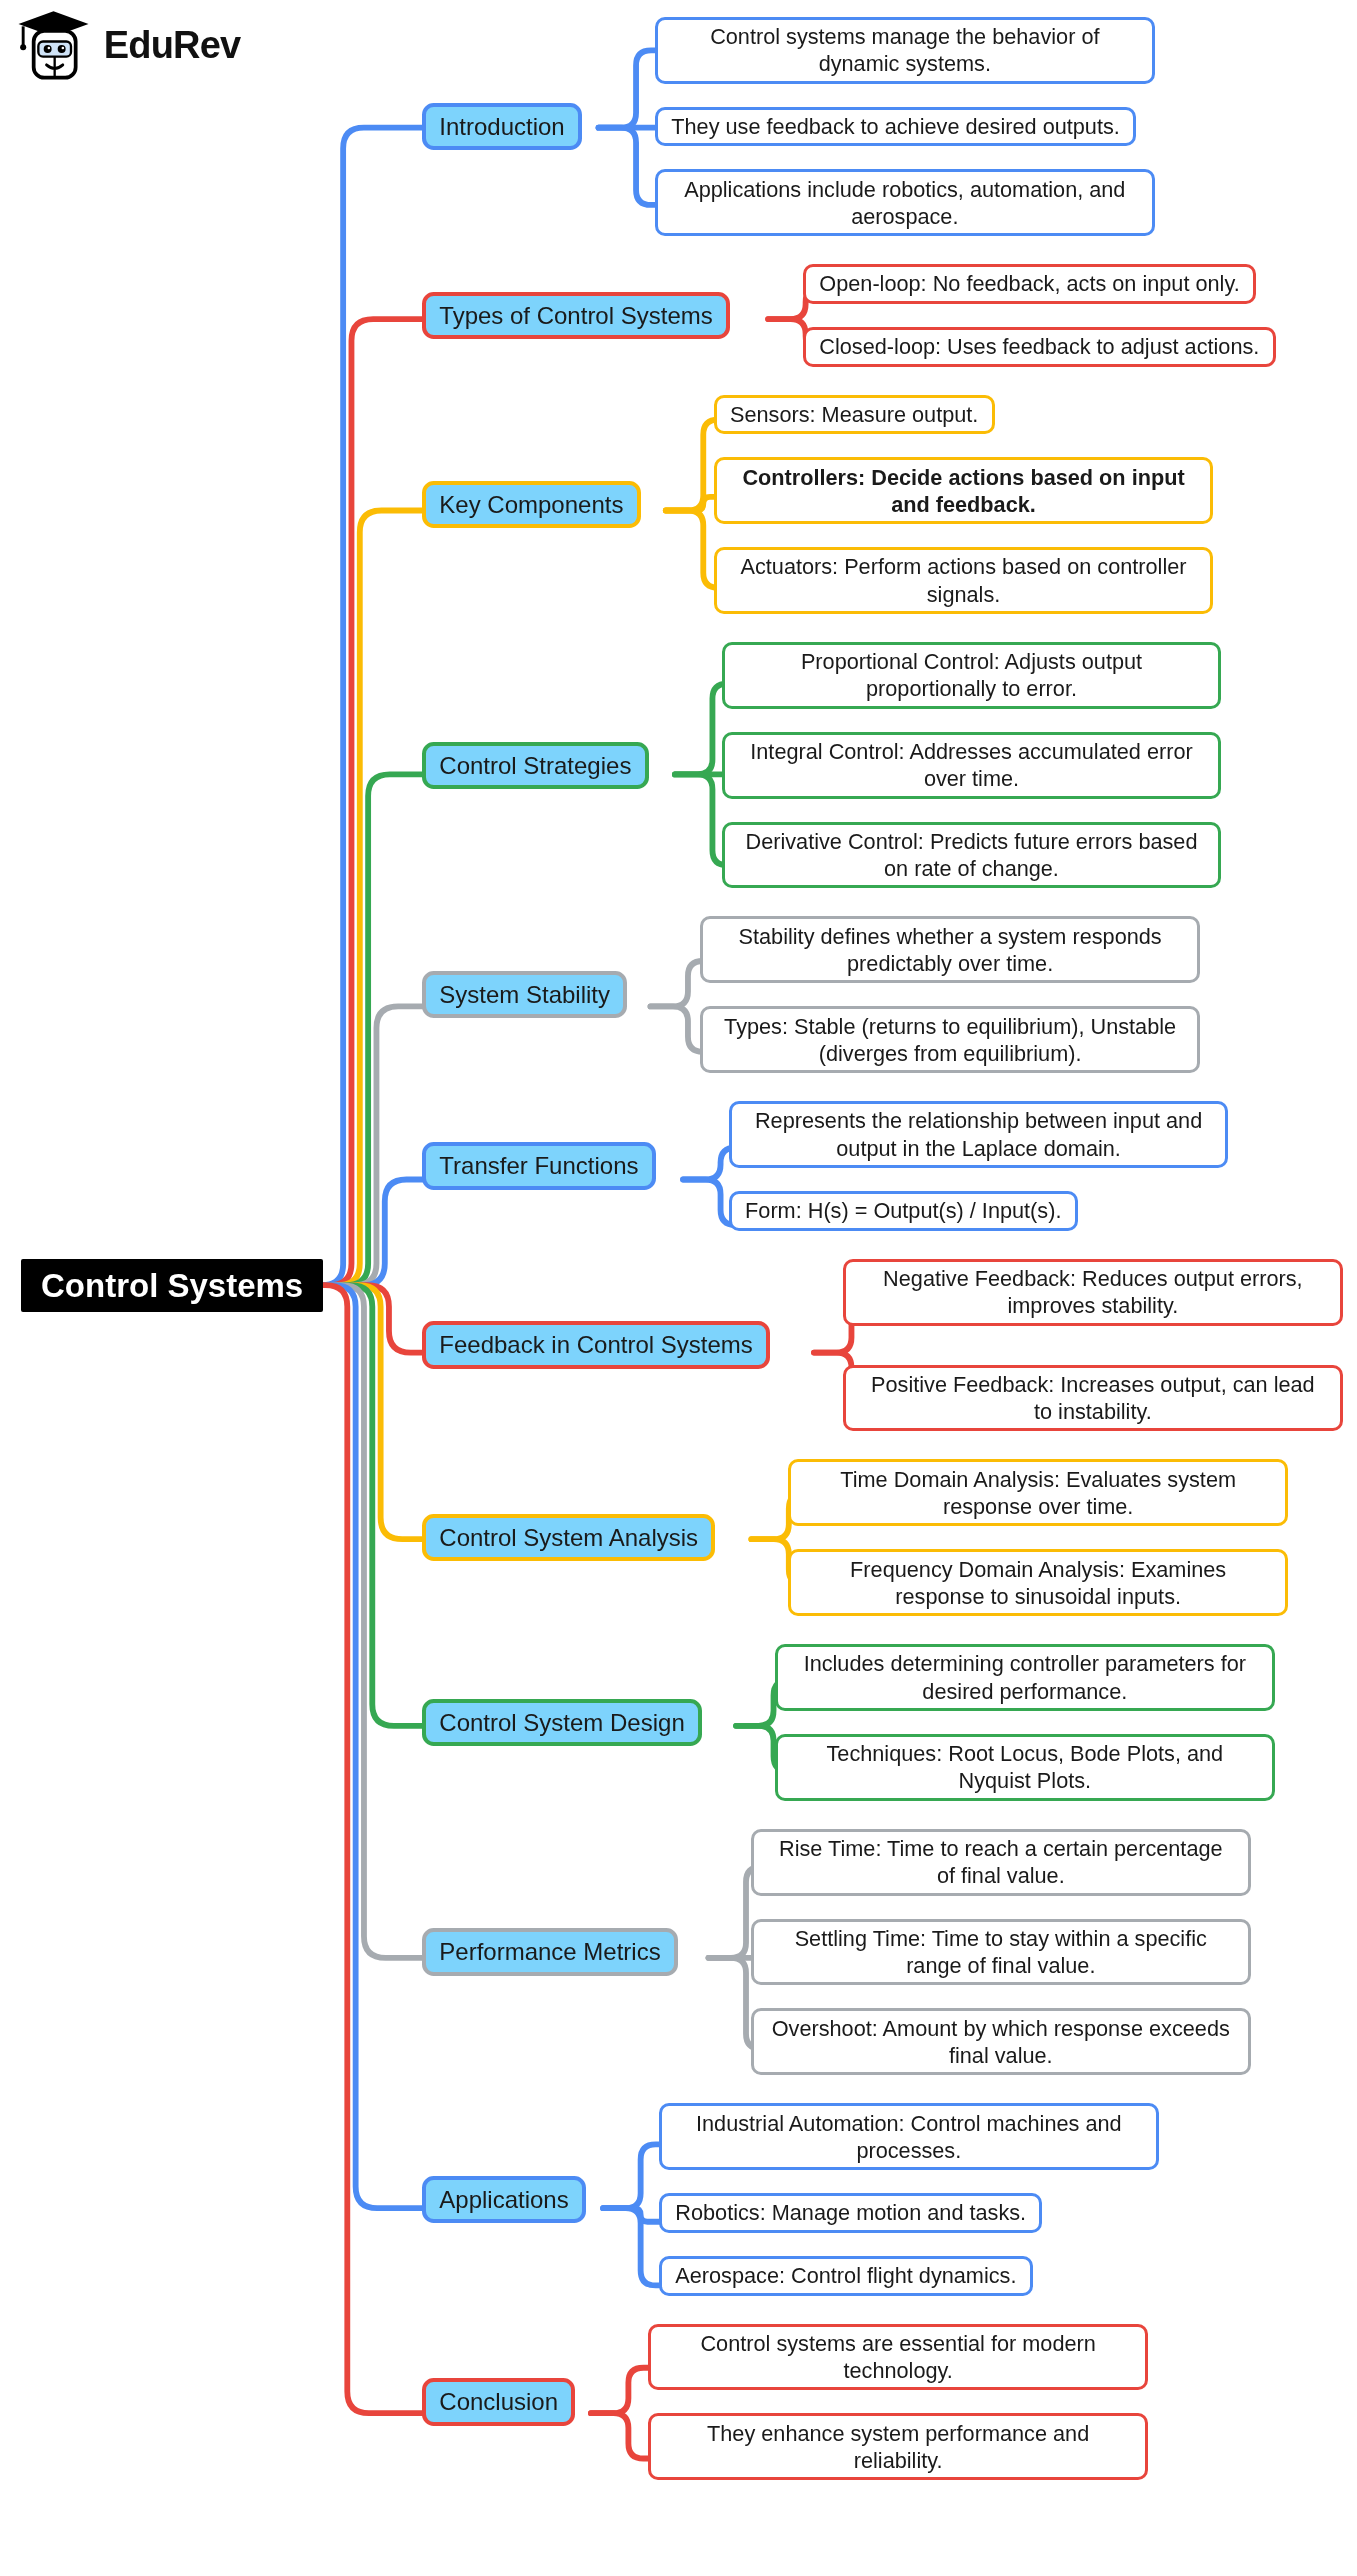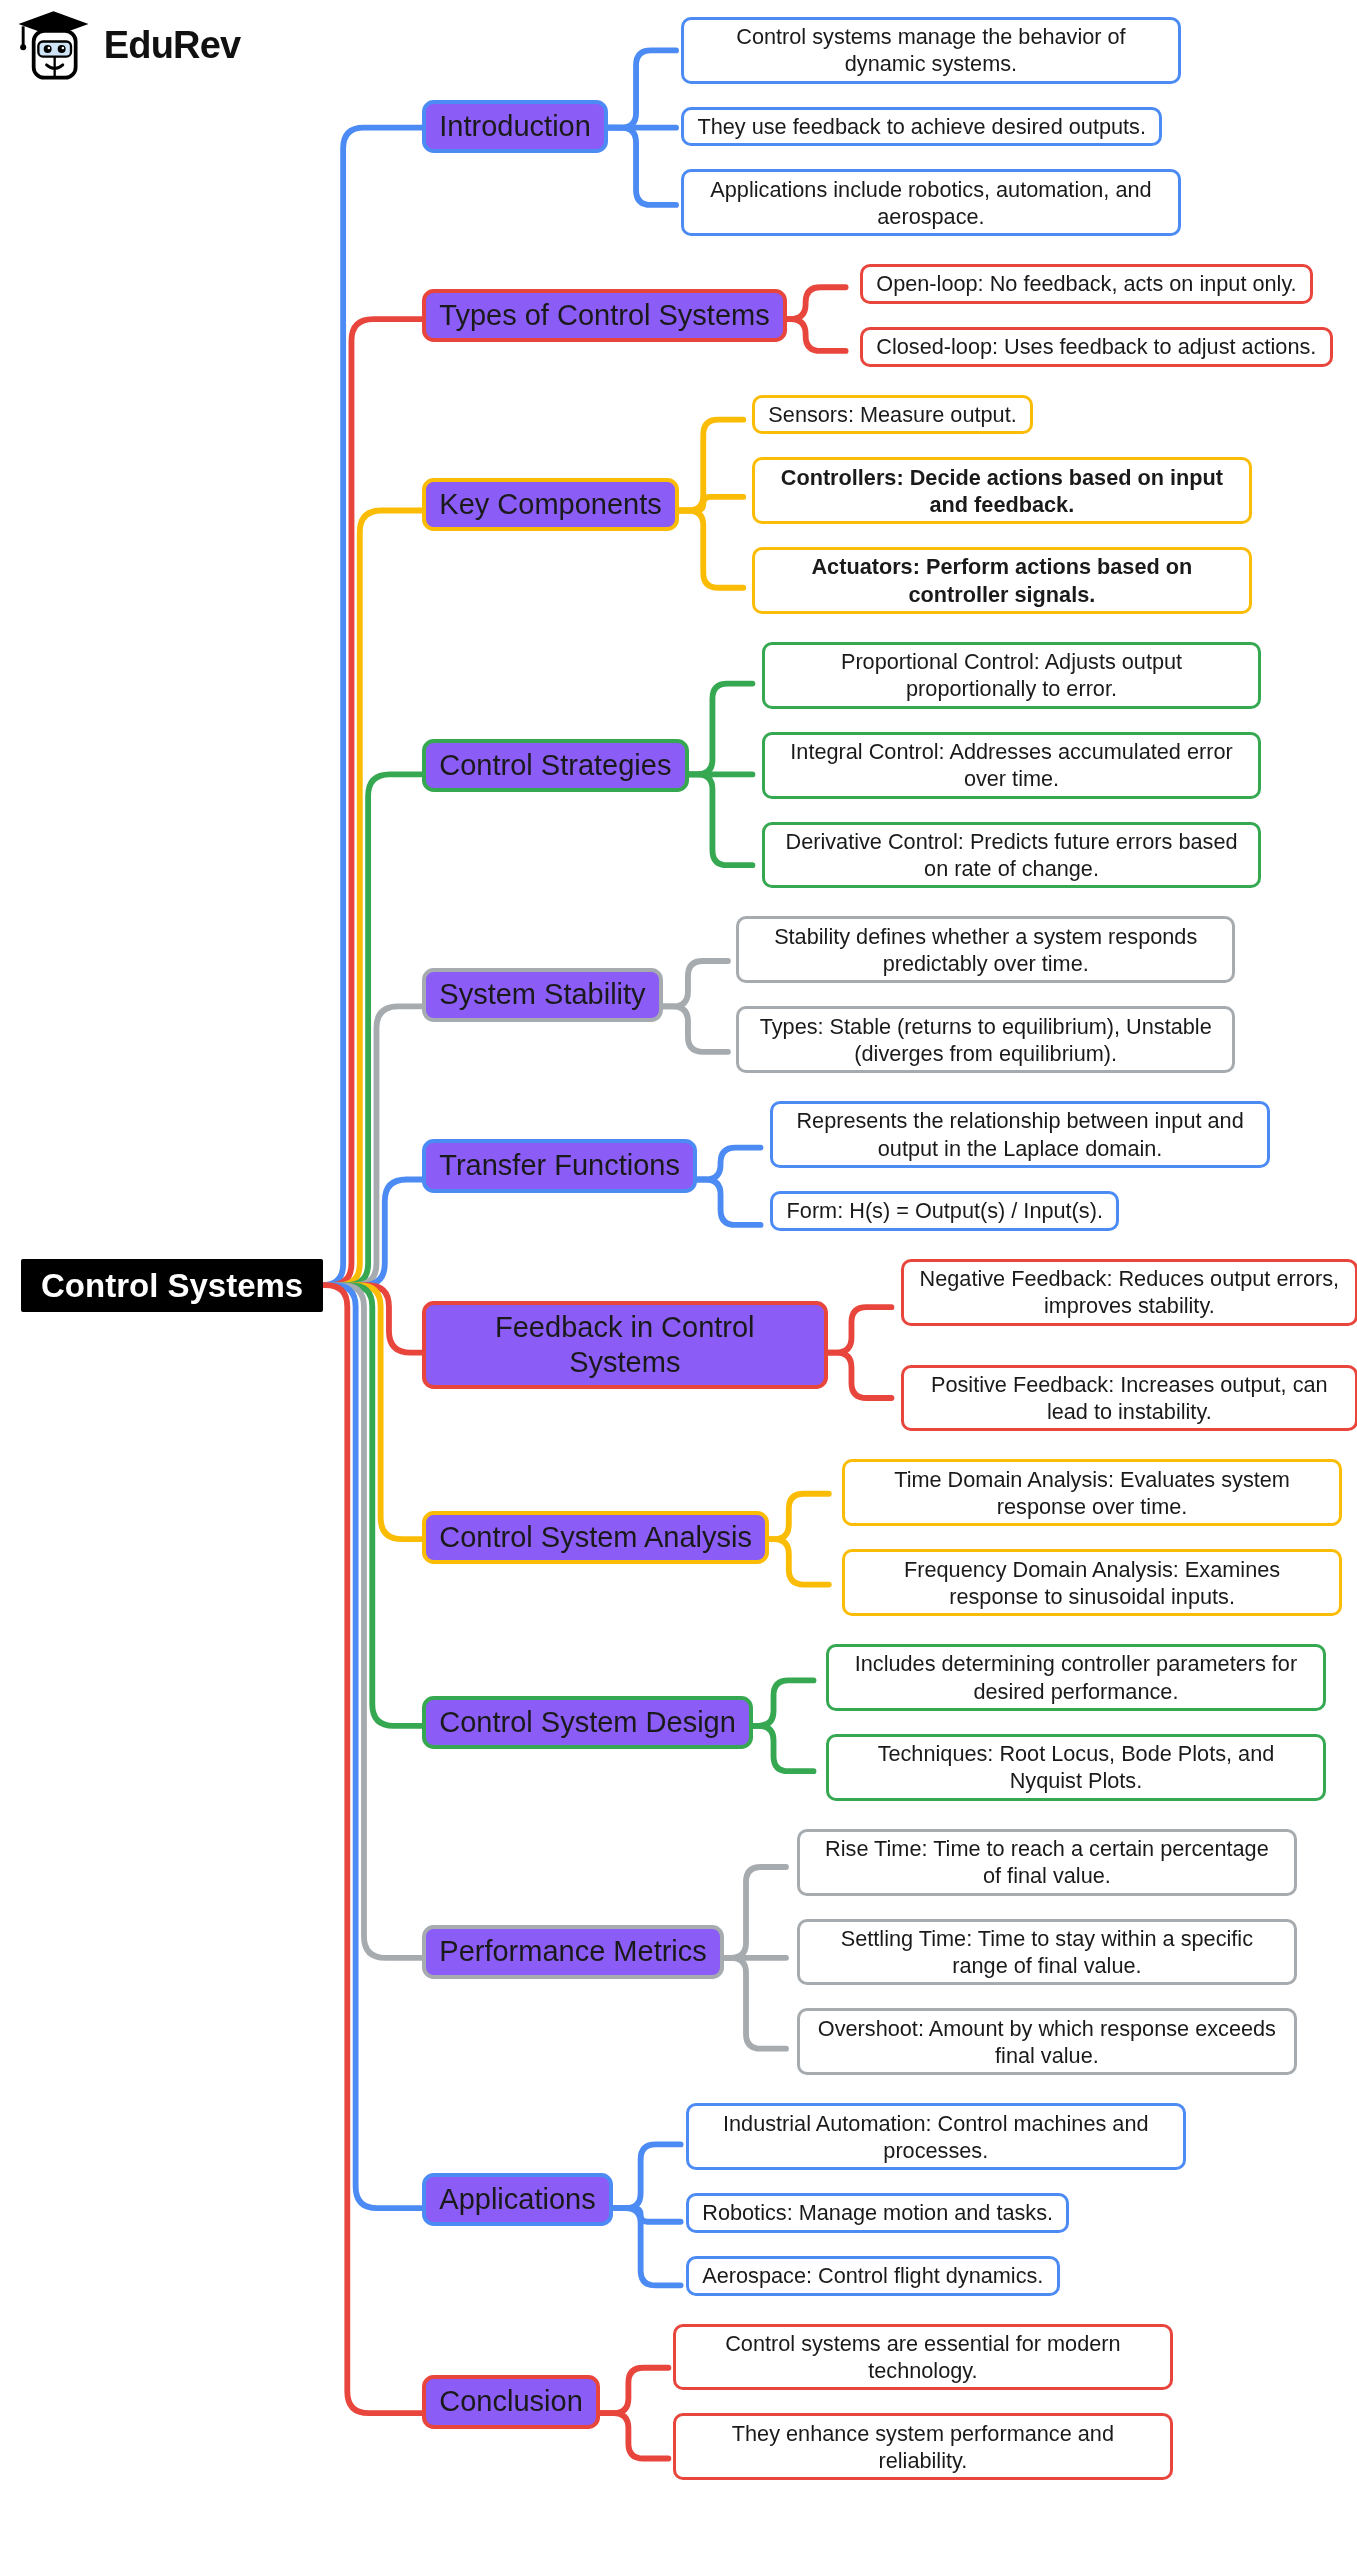--- a/index.html
+++ b/index.html
@@ -46,24 +46,24 @@
     padding-top:16.7px;
     z-index:1;
   }
   .branch-row{
     display:flex;
     align-items:center;
     gap:73px;
     margin-bottom:28px;
   }
   .topic{
-    background:#8b5cf6;
+    background:#7dd3fc;
     border:4.2px solid #888;
     border-radius:11.7px;
-    font-size:29px;
+    font-size:24px;
     color:#1a1a1a;
     line-height:1.22;
     padding:5px 13.3px;
     max-width:371px;
     text-align:center;
     flex:0 0 auto;
   }
   .leaves{
     display:flex;
     flex-direction:column;
@@ -164,21 +164,21 @@
         <div class="leaves">
           <div class="leaf" style="border-color: rgb(232, 69, 60);">Open-loop: No feedback, acts on input only.</div>
           <div class="leaf" style="border-color: rgb(232, 69, 60);">Closed-loop: Uses feedback to adjust actions.</div>
         </div>
       </div>
       <div class="branch-row">
         <div class="topic" style="border-color: rgb(251, 188, 5);">Key Components</div>
         <div class="leaves">
           <div class="leaf" style="border-color: rgb(251, 188, 5);">Sensors: Measure output.</div>
           <div class="leaf" style="border-color: rgb(251, 188, 5); font-weight: bold;">Controllers: Decide actions based on input and feedback.</div>
-          <div class="leaf" style="border-color: rgb(251, 188, 5); font-weight: bold;">Actuators: Perform actions based on controller signals.</div>
+          <div class="leaf" style="border-color: rgb(251, 188, 5);">Actuators: Perform actions based on controller signals.</div>
         </div>
       </div>
       <div class="branch-row">
         <div class="topic" style="border-color: rgb(54, 168, 82);">Control Strategies</div>
         <div class="leaves">
           <div class="leaf" style="border-color: rgb(54, 168, 82);">Proportional Control: Adjusts output proportionally to error.</div>
           <div class="leaf" style="border-color: rgb(54, 168, 82);">Integral Control: Addresses accumulated error over time.</div>
           <div class="leaf" style="border-color: rgb(54, 168, 82);">Derivative Control: Predicts future errors based on rate of change.</div>
         </div>
       </div>

